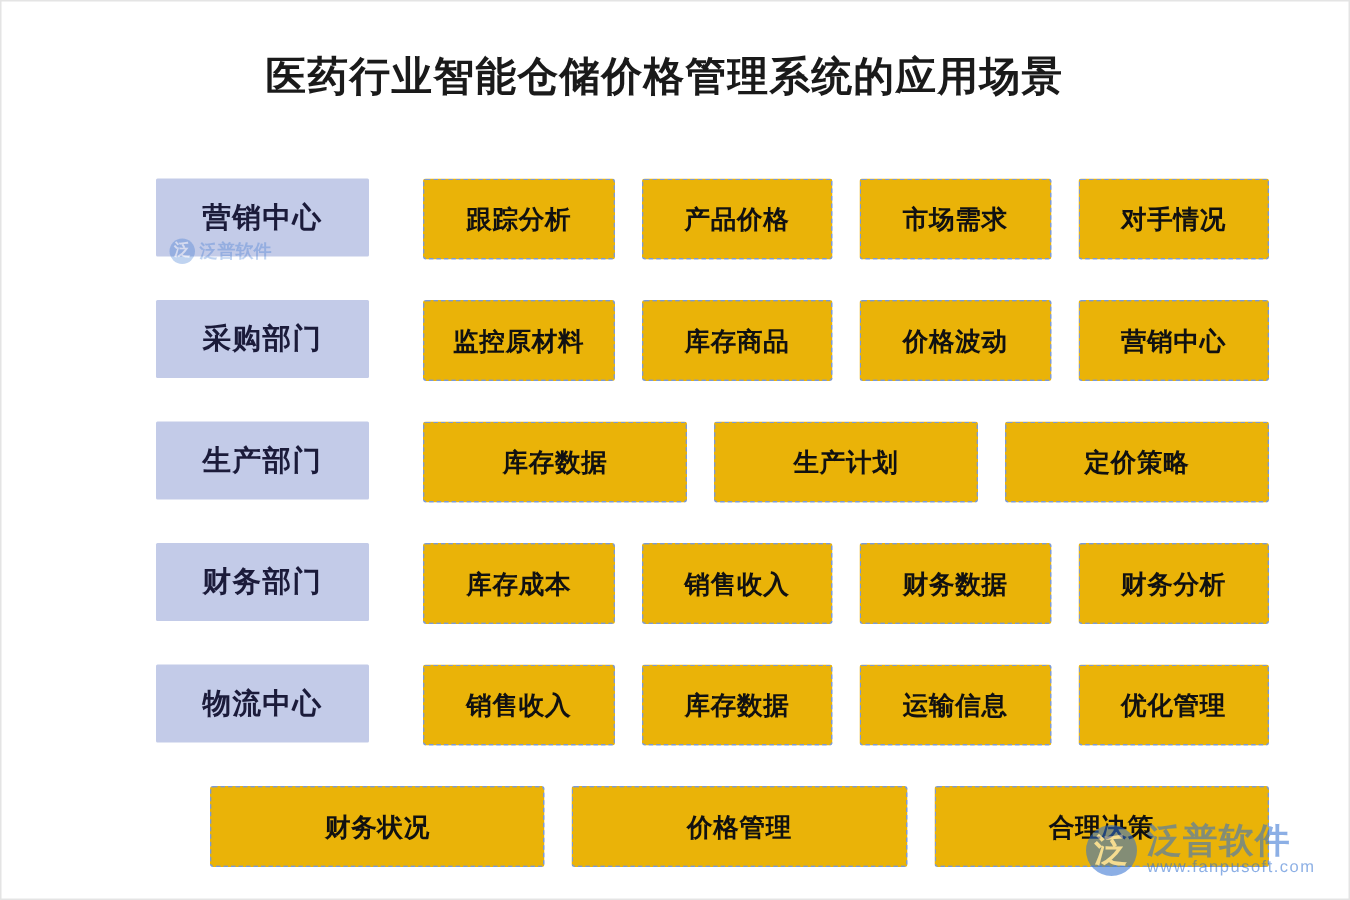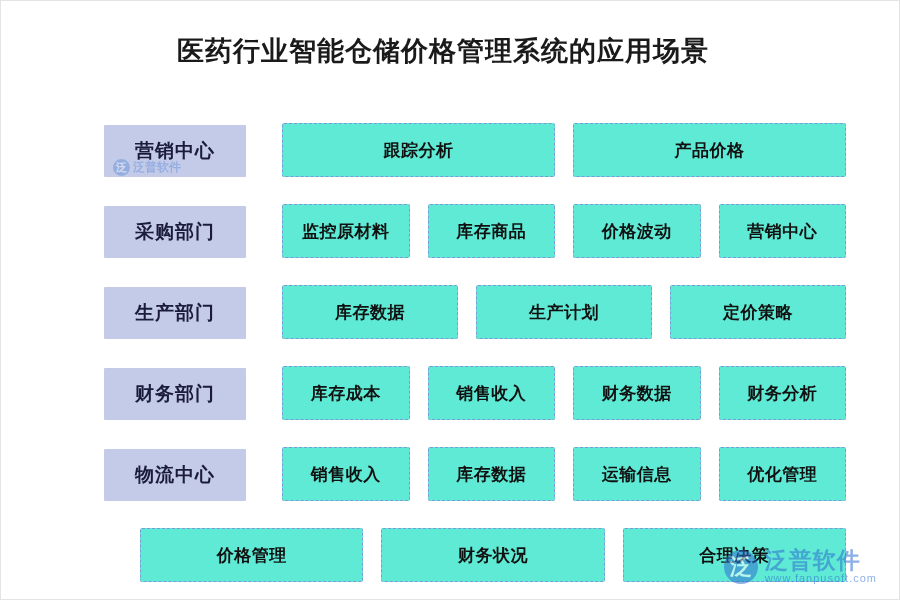--- a/index.html
+++ b/index.html
@@ -34,21 +34,21 @@
     font-family: "Liberation Serif", serif;
   }
   .matrix {
     position: absolute;
     top: 118px;
     left: 55px;
     width: 790px;
   }
   .row {
     display: flex;
-    align-items: flex-end;
+    align-items: flex-start;
     height: 58px;
     margin-bottom: 23px;
     padding-left: 48px;
   }
   .row:last-child {
     margin-bottom: 0;
   }
   .rowlabel {
     width: 142px;
     height: 52px;
@@ -67,21 +67,21 @@
   .cells {
     display: flex;
     flex: 1 1 auto;
     margin-left: 36px;
     gap: 18px;
   }
   .cell {
     flex: 1 1 0;
     height: 52px;
     border: 1px dashed #7b9ad6;
-    background: #5eead4;
+    background: #eab308;
     display: flex;
     align-items: center;
     justify-content: center;
     font-size: 17px;
     font-weight: bold;
     color: #111111;
     font-family: "Liberation Serif", serif;
     letter-spacing: 0.5px;
     border-radius: 2px;
   }
@@ -160,20 +160,22 @@
 
   <div class="title">医药行业智能仓储价格管理系统的应用场景</div>
 
   <div class="matrix">
 
     <div class="row">
       <div class="rowlabel">营销中心</div>
       <div class="cells">
         <div class="cell">跟踪分析</div>
         <div class="cell">产品价格</div>
+        <div class="cell">市场需求</div>
+        <div class="cell">对手情况</div>
       </div>
     </div>
 
     <div class="row">
       <div class="rowlabel">采购部门</div>
       <div class="cells">
         <div class="cell">监控原材料</div>
         <div class="cell">库存商品</div>
         <div class="cell">价格波动</div>
         <div class="cell">营销中心</div>
@@ -204,22 +206,22 @@
       <div class="cells">
         <div class="cell">销售收入</div>
         <div class="cell">库存数据</div>
         <div class="cell">运输信息</div>
         <div class="cell">优化管理</div>
       </div>
     </div>
 
     <div class="row">
       <div class="cells">
+        <div class="cell">财务状况</div>
         <div class="cell">价格管理</div>
-        <div class="cell">财务状况</div>
         <div class="cell">合理决策</div>
       </div>
     </div>
 
   </div>
 
   <div class="wm-small">
     <span class="wm-mark">泛</span>
     <span class="wm-text">泛普软件</span>
   </div>

